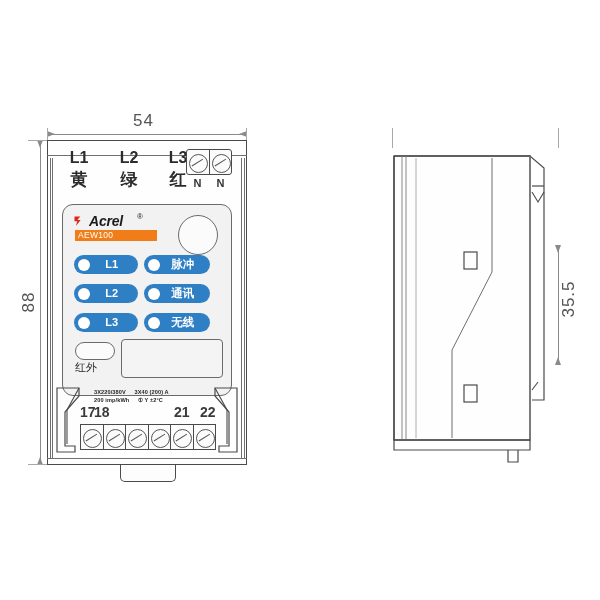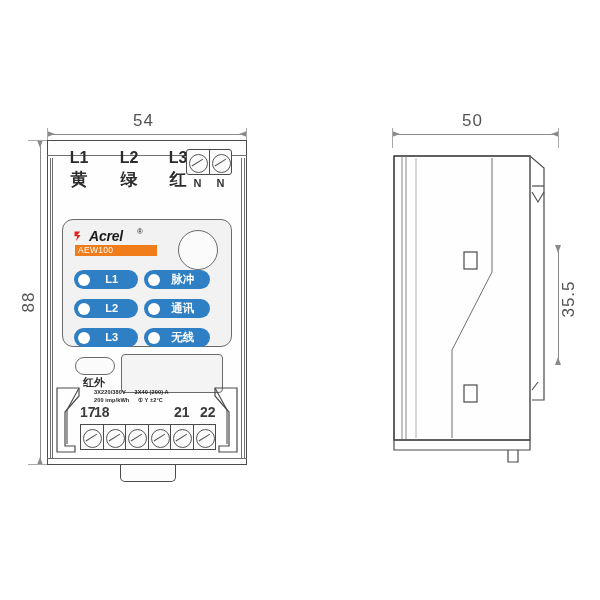--- a/index.html
+++ b/index.html
@@ -85,23 +85,23 @@
   }
   .n-lbl-row{
     position:absolute;left:0;top:28px;width:46px;height:18px;display:flex;
   }
   .n-lbl{
     flex:1;text-align:center;font-size:11px;font-weight:bold;color:#333;
   }
 
   
   #face-plate{
-    position:absolute;left:8px;top:64px;width:170px;height:128px;
+    position:absolute;left:8px;top:64px;width:170px;height:192px;
     border:1.3px solid #6a6a6a;border-radius:11px;
-    background:#f2f2f2;box-sizing:border-box;margin-top:15px;
+    background:#f2f2f2;box-sizing:border-box;
   }
 
   #brand-block{position:absolute;left:11px;top:8px;width:100px;height:30px;}
   .brand-row{position:relative;height:16px;}
   .brand-mark{
     position:absolute;left:0;top:1px;width:13px;height:13px;
   }
   .brand-name{
     position:absolute;left:15px;top:0;
     font-size:14px;font-style:italic;font-weight:bold;
@@ -147,21 +147,21 @@
   .pill-a{left:0;width:64px;}
   .pill-b{left:70px;width:66px;}
 
   
   #ir-port{
     position:absolute;left:12px;top:137px;width:38px;height:16px;
     border:1.2px solid #6a6a6a;border-radius:9px;background:#fbfbfb;
   }
   #ir-label{
     position:absolute;left:12px;top:155px;width:38px;
-    text-align:center;font-size:11px;font-weight:bold;color:#2b2b2b;
+    text-align:left;font-size:11px;font-weight:normal;color:#2b2b2b;
   }
   #display-window{
     position:absolute;left:58px;top:134px;width:100px;height:37px;
     border:1.2px solid #6a6a6a;border-radius:4px;background:#f4f4f4;
   }
 
   
   #spec-block{
     position:absolute;left:40px;top:248px;width:118px;
   }
@@ -391,26 +391,20 @@
       <svg class="abs" style="left:159px;top:246px;" width="26" height="70" viewBox="0 0 26 70">
         <path d="M24 2 L2 2 L2 10 L16 26 L16 60 L6 60 L6 66 L24 66 Z" fill="none" stroke="#4a4a4a" stroke-width="1.2"></path>
         <path d="M2 2 L14 24 L14 58" fill="none" stroke="#4a4a4a" stroke-width="1.1"></path>
       </svg>
 
     </div>
 
     <div id="bottom-tab"></div>
   </div>
 
-  <div class="abs" id="side-depth-dim" style="left:392px;top:112px;width:167px;height:28px;">
-    <div class="dimline" style="left:0;top:22px;width:167px;height:1px;"></div>
-    <div class="arrow arr-r" style="left:0;top:18.5px;"></div>
-    <div class="arrow arr-l" style="left:159px;top:18.5px;"></div>
-    <div class="dim-text abs" style="left:70px;top:-1px;">50</div>
-  </div>
   <div class="ext abs" style="left:392px;top:128px;width:1px;height:20px;"></div>
   <div class="ext abs" style="left:558px;top:128px;width:1px;height:20px;"></div>
 
   <div class="abs" id="din-height-dim" style="left:552px;top:245px;width:30px;height:120px;">
     <div class="dimline" style="left:6px;top:0;width:1px;height:120px;"></div>
     <div class="arrow arr-d" style="left:2.5px;top:0;"></div>
     <div class="arrow arr-u" style="left:2.5px;top:112px;"></div>
     <div class="dim-text dim-vert abs" style="left:-4px;top:44px;width:42px;text-align:center;">35.5</div>
   </div>
 

